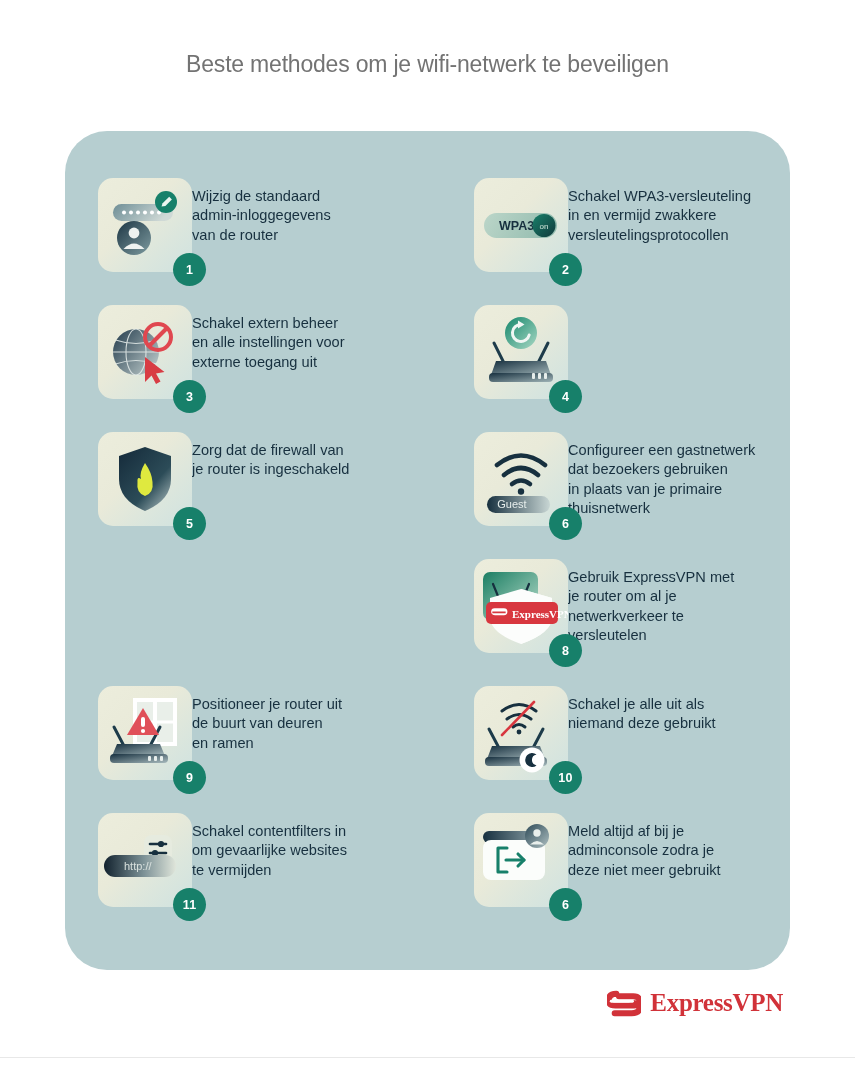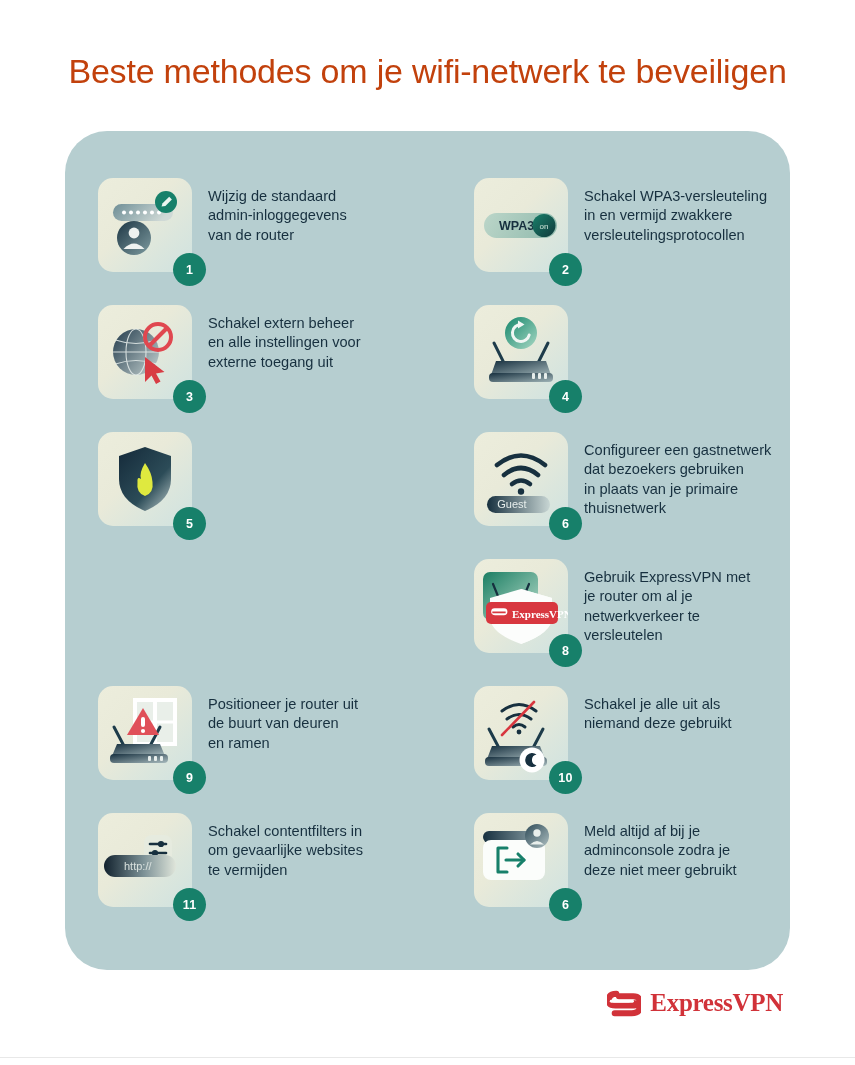--- a/index.html
+++ b/index.html
@@ -20,24 +20,24 @@
     background: #ffffff;
   }
 
   
   .title {
     position: absolute;
     left: 0;
     top: 50px;
     width: 855px;
     text-align: center;
-    font-size: 34px;
+    font-size: 23px;
     font-weight: 400;
     letter-spacing: -0.2px;
-    color: #c2410c;
+    color: #737373;
     line-height: 1.25;
   }
 
   
   .panel {
     position: absolute;
     left: 65px;
     top: 131px;
     width: 725px;
     height: 839px;
@@ -95,21 +95,20 @@
     font-weight: 600;
     display: flex;
     align-items: center;
     justify-content: center;
     z-index: 5;
     letter-spacing: 0.2px;
   }
 
   
   .tip-text {
-    margin-left: 16px;
     padding-top: 9px;
     font-size: 14.6px;
     line-height: 1.33;
     color: #17303f;
     max-width: 235px;
     white-space: pre-line;
   }
 
   
   .footer {
@@ -287,20 +286,22 @@
                     <stop offset="0.6" stop-color="#2c4c58"></stop>
                     <stop offset="1" stop-color="#b9c8c8"></stop>
                 </linearGradient>
               </defs>
               <path d="M47 15 L73 24 L73 47 Q73 68 47 79 Q21 68 21 47 L21 24 Z" fill="url(#g5a)"></path>
               <path d="M47 31 Q41 41 43 47 Q39 44 39.5 50 Q38 61 47 64 Q56 61 54.5 50 Q54 41 47 31 Z" fill="#dfe93f"></path>
             </svg>
           </div>
           <div class="badge">5</div>
         </div>
+        <div class="tip-text">Zorg dat de firewall van
+je router is ingeschakeld</div>
       </div>
 
       <div class="tip">
         <div class="tile">
           <div class="tile-inner">
             <svg width="94" height="94" viewBox="0 0 94 94">
               <defs>
                 <linearGradient id="g6a" x1="0" y1="0" x2="1" y2="0">
                   <stop offset="0" stop-color="#17303f"></stop>
                     <stop offset="1" stop-color="#c8d6d4"></stop>

